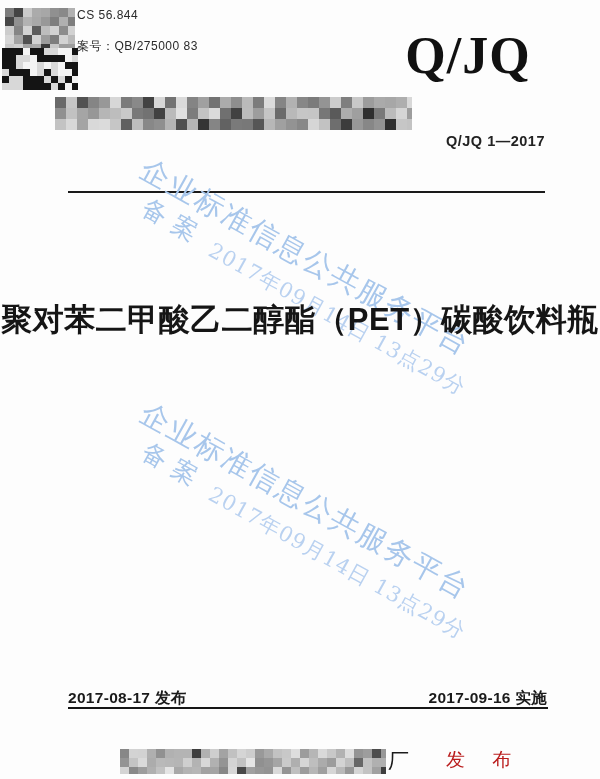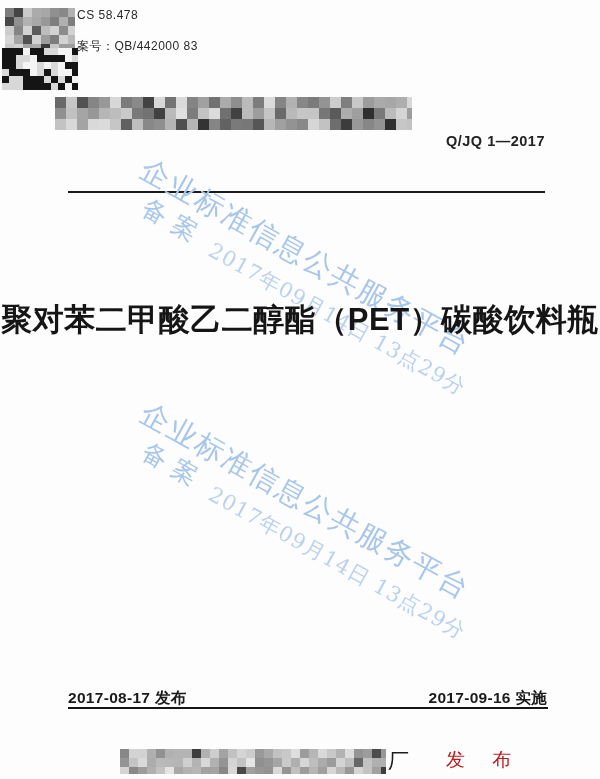--- a/index.html
+++ b/index.html
@@ -180,23 +180,24 @@
       <i style="left: 14px; top: 35px; width: 7px; height: 7px; background: rgb(216, 216, 216);"></i>
       <i style="left: 21px; top: 35px; width: 7px; height: 7px; background: rgb(20, 20, 20);"></i>
       <i style="left: 28px; top: 35px; width: 7px; height: 7px; background: rgb(20, 20, 20);"></i>
       <i style="left: 35px; top: 35px; width: 7px; height: 7px; background: rgb(20, 20, 20);"></i>
       <i style="left: 42px; top: 35px; width: 7px; height: 7px; background: rgb(20, 20, 20);"></i>
       <i style="left: 49px; top: 35px; width: 7px; height: 7px; background: rgb(216, 216, 216);"></i>
       <i style="left: 56px; top: 35px; width: 7px; height: 7px; background: rgb(20, 20, 20);"></i>
       <i style="left: 63px; top: 35px; width: 7px; height: 7px; background: rgb(244, 244, 244);"></i>
       <i style="left: 70px; top: 35px; width: 7px; height: 7px; background: rgb(20, 20, 20);"></i>
     </div>
-  <div class="ics-line">CS 58.478</div>
-  <div class="record-line">案号：QB/442000 83</div>
-
+  <div class="ics-line">CS 56.844</div>
+  <div class="record-line">案号：QB/275000 83</div>
+
+  <div class="std-code">Q/JQ</div>
   <div class="mosaic" id="m-org">
       <i style="left: 0px; top: 0px; width: 11px; height: 11px; background: rgb(105, 105, 105);"></i>
       <i style="left: 11px; top: 0px; width: 11px; height: 11px; background: rgb(198, 198, 198);"></i>
       <i style="left: 22px; top: 0px; width: 11px; height: 11px; background: rgb(82, 82, 82);"></i>
       <i style="left: 33px; top: 0px; width: 11px; height: 11px; background: rgb(133, 133, 133);"></i>
       <i style="left: 44px; top: 0px; width: 11px; height: 11px; background: rgb(152, 152, 152);"></i>
       <i style="left: 55px; top: 0px; width: 11px; height: 11px; background: rgb(215, 215, 215);"></i>
       <i style="left: 66px; top: 0px; width: 11px; height: 11px; background: rgb(123, 123, 123);"></i>
       <i style="left: 77px; top: 0px; width: 11px; height: 11px; background: rgb(137, 137, 137);"></i>
       <i style="left: 88px; top: 0px; width: 11px; height: 11px; background: rgb(66, 66, 66);"></i>

